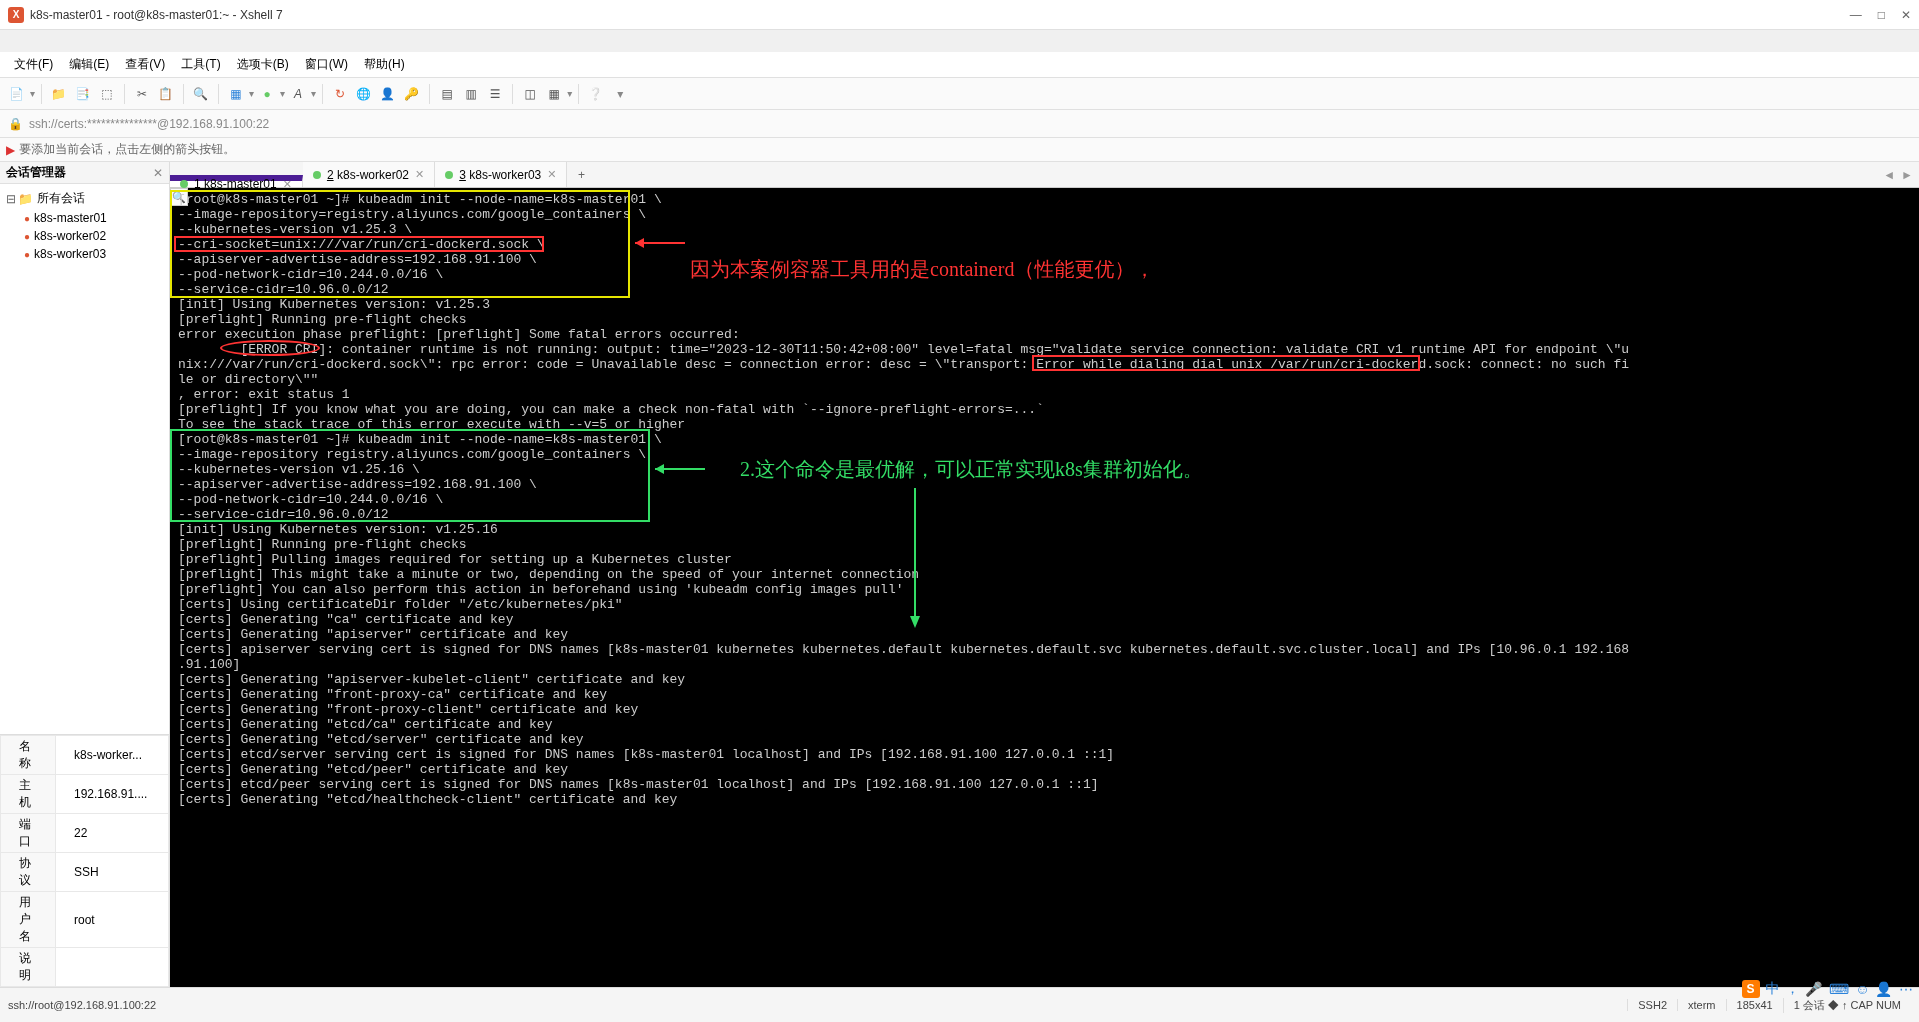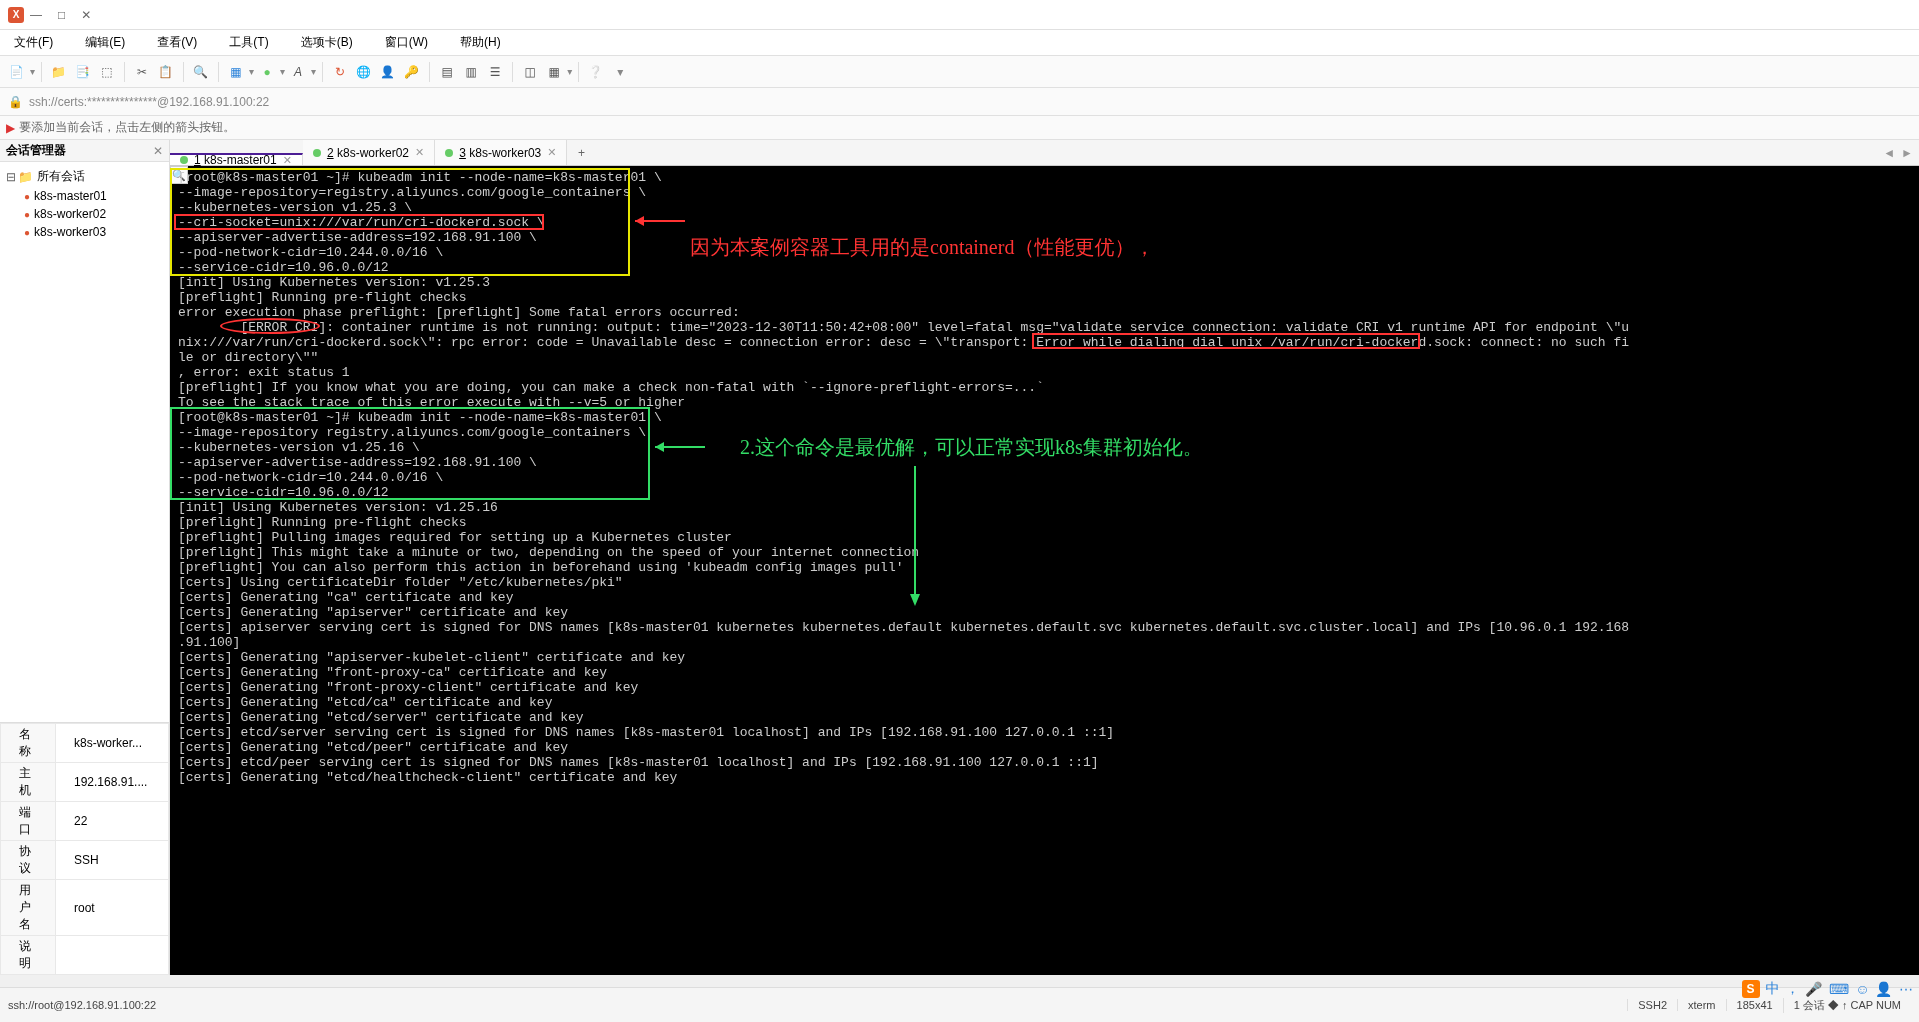--- a/index.html
+++ b/index.html
@@ -2,21 +2,21 @@
 <html><head>
 <meta charset="utf-8">
 <style>
 * { margin: 0; padding: 0; box-sizing: border-box; font-family: "Microsoft YaHei", "Segoe UI", Tahoma, sans-serif; }
 body { width: 1919px; height: 1022px; background: #f0f0f0; display: flex; flex-direction: column; font-size: 12px; overflow: hidden; }
 .titlebar { height: 30px; background: #fff; display: flex; align-items: center; padding: 0 8px; border-bottom: 1px solid #e0e0e0; }
 .titlebar .icon { width: 16px; height: 16px; background: #d53; border-radius: 3px; margin-right: 6px; display:flex; align-items:center; justify-content:center; color:#fff; font-size:10px; font-weight:bold;}
 .titlebar .title { flex: 1; color: #333; }
 .window-controls { display: flex; gap: 16px; color: #666; }
 .window-controls span { cursor: pointer; }
-.menubar { height: 26px; background: #fff; display: flex; align-items: center; padding: 0 8px; gap: 20px; border-bottom: 1px solid #e0e0e0; }
+.menubar { height: 26px; background: #fff; display: flex; align-items: center; padding: 0 8px; gap: 4px; border-bottom: 1px solid #e0e0e0; margin-top: 22px; }
 .menubar .item { padding: 2px 6px; cursor: pointer; }
 .toolbar { height: 32px; background: #fafafa; display: flex; align-items: center; padding: 0 6px; gap: 2px; border-bottom: 1px solid #e0e0e0; }
 .toolbar .btn { width: 22px; height: 22px; display: flex; align-items: center; justify-content: center; cursor: pointer; color: #555; border-radius: 2px; }
 .toolbar .sep { width: 1px; height: 20px; background: #ddd; margin: 0 4px; }
 .addressbar { height: 28px; background: #fafafa; display: flex; align-items: center; padding: 0 8px; border-bottom: 1px solid #e0e0e0; color: #888; }
 .addressbar .lock { color: #c9a227; margin-right: 6px; }
 .hintbar { height: 24px; background: #fafafa; display: flex; align-items: center; padding: 0 6px; border-bottom: 1px solid #e0e0e0; color: #666; }
 .hintbar .flag { color: #d33; margin-right: 4px; }
 .main { flex: 1; display: flex; min-height: 0; }
 .sidebar { width: 170px; background: #fff; border-right: 1px solid #ddd; display: flex; flex-direction: column; }
@@ -28,49 +28,50 @@
 .tree-item .folder { color: #e8a33d; margin-right: 4px; }
 .tree-item .conn { color: #d53; margin-right: 4px; font-size: 10px; }
 .tree-children { padding-left: 18px; }
 .props { border-top: 1px solid #ddd; }
 .props table { width: 100%; border-collapse: collapse; }
 .props td { border: 1px solid #e8e8e8; padding: 2px 18px; font-size: 12px; }
 .props td:first-child { background: #f8f8f8; width: 55px; }
 .content { flex: 1; display: flex; flex-direction: column; min-width: 0; }
 .tabs { height: 26px; background: #f5f5f5; display: flex; align-items: stretch; border-bottom: 1px solid #ccc; }
 .tab { display: flex; align-items: center; padding: 0 10px; border-right: 1px solid #ddd; cursor: pointer; gap: 6px; background: #fafafa; }
-.tab.active { background: #fff; border-top: 2px solid #4c1d95; margin-top: 13px; }
+.tab.active { background: #fff; border-top: 6px solid #4c1d95; margin-top: 13px; }
 .tab .dot { width: 8px; height: 8px; border-radius: 50%; }
 .tab .dot.green { background: #6c6; }
 .tab .close { color: #999; font-size: 11px; }
 .tab-add { width: 28px; display: flex; align-items: center; justify-content: center; cursor: pointer; color: #666; }
 .tabs-spacer { flex: 1; }
 .tabs-nav { display: flex; align-items: center; padding: 0 6px; gap: 6px; color: #999; }
 .terminal-wrap { flex: 1; background: #000; position: relative; overflow: hidden; }
 .terminal { position: absolute; inset: 0; padding: 4px 8px; font-family: "Consolas","Courier New",monospace; font-size: 13px; line-height: 15px; color: #ccc; white-space: pre; }
 .box-yellow { position: absolute; border: 2px solid #e6e600; pointer-events: none; }
 .box-red { position: absolute; border: 2px solid #ff3333; pointer-events: none; }
 .oval-red { position: absolute; border: 2px solid #ff3333; border-radius: 50%; pointer-events: none; }
 .box-green { position: absolute; border: 2px solid #33dd66; pointer-events: none; }
 .anno-red { position: absolute; color: #ff3333; font-family: "Microsoft YaHei"; font-size: 20px; line-height: 26px; pointer-events: none; }
 .anno-green { position: absolute; color: #33dd66; font-family: "Microsoft YaHei"; font-size: 20px; line-height: 26px; pointer-events: none; }
 .arrow-line { position: absolute; pointer-events: none; }
-.statusbar { height: 33px; background: #f5f5f5; border-top: 1px solid #ddd; display: flex; align-items: center; padding: 17px 8px; font-size: 11px; color: #444; margin-top: 12px; }
+.statusbar { height: 33px; background: #f5f5f5; border-top: 1px solid #ddd; display: flex; align-items: center; padding: 17px 8px; font-size: 11px; color: #444; }
 .statusbar .left { flex: 1; }
 .statusbar .seg { padding: 0 10px; border-left: 1px solid #ddd; }
 .tray { position: absolute; right: 6px; bottom: 24px; display: flex; align-items: center; gap: 6px; color: #2a82da; font-size: 14px; }
 .tray .s-icon { width: 18px; height: 18px; background: #ff7b00; border-radius: 3px; color: #fff; display: flex; align-items: center; justify-content: center; font-weight: bold; font-size: 12px; }
 .underline { text-decoration: underline; }
 .search-corner { position:absolute; top:0; left:0; width:18px; height:18px; background:#fafafa; border:1px solid #ccc; display:flex; align-items:center; justify-content:center; color:#888; font-size:11px;}
 </style>
 </head>
 <body>
 
 <div class="titlebar">
   <span class="icon">X</span>
+  <span class="title">k8s-master01 - root@k8s-master01:~ - Xshell 7</span>
   <div class="window-controls">
     <span>—</span>
     <span>□</span>
     <span>✕</span>
   </div>
 </div>
 
 <div class="menubar">
   <span class="item">文件(F)</span>
   <span class="item">编辑(E)</span>

